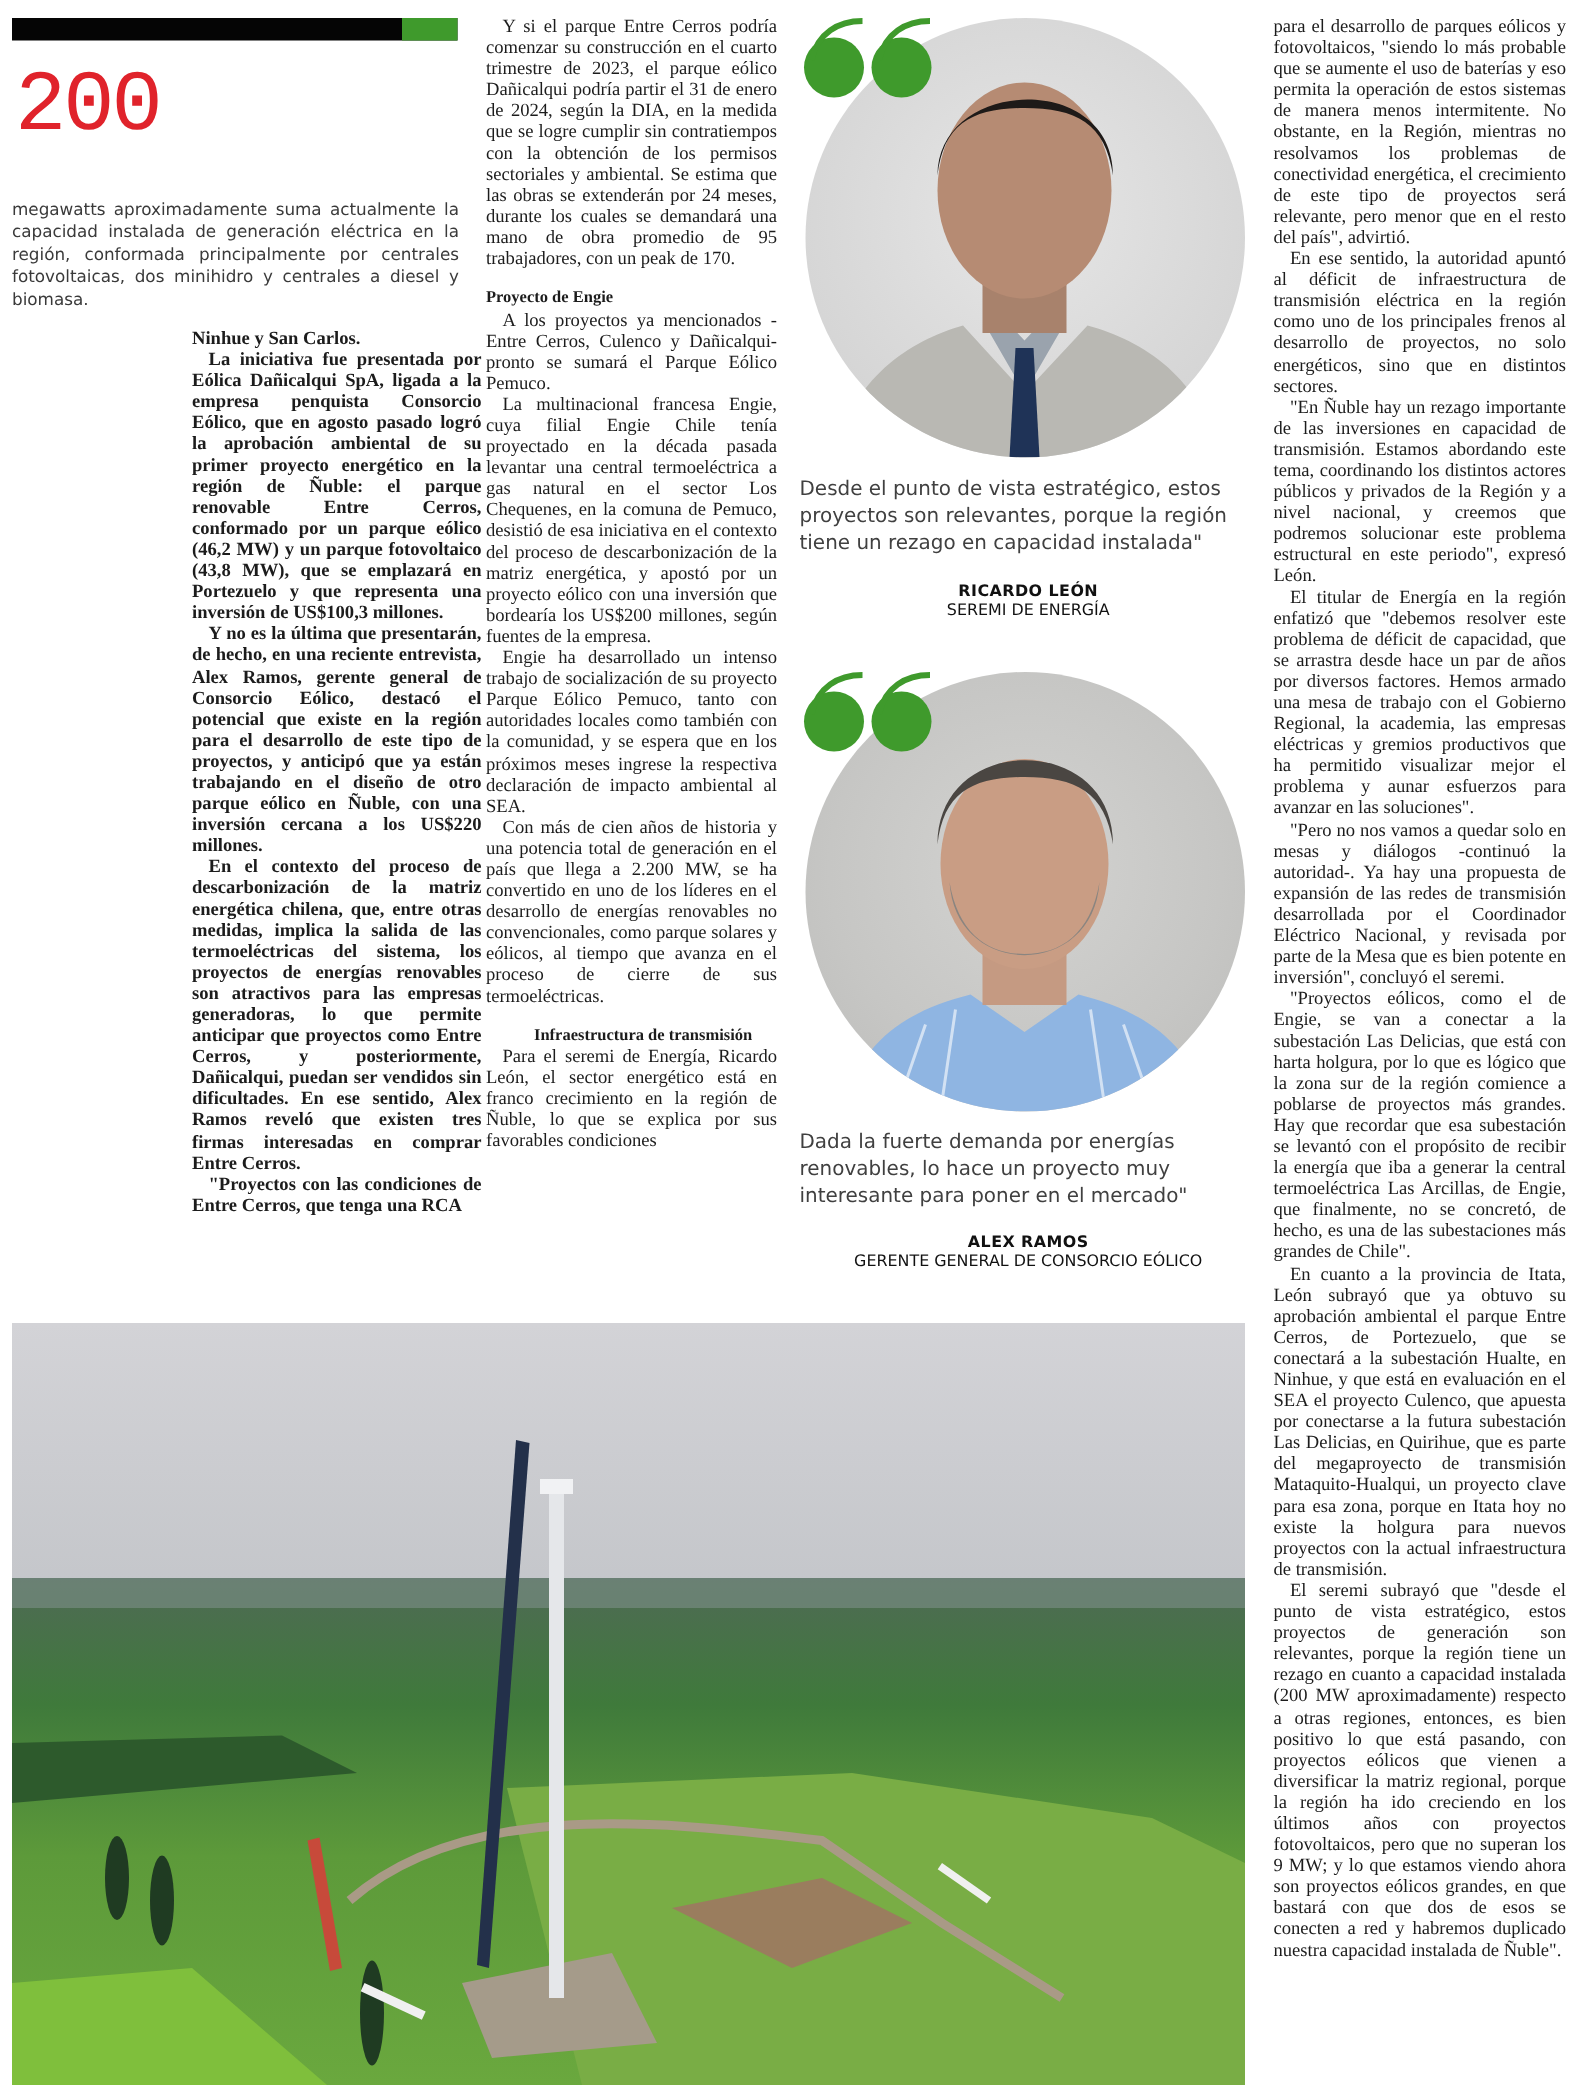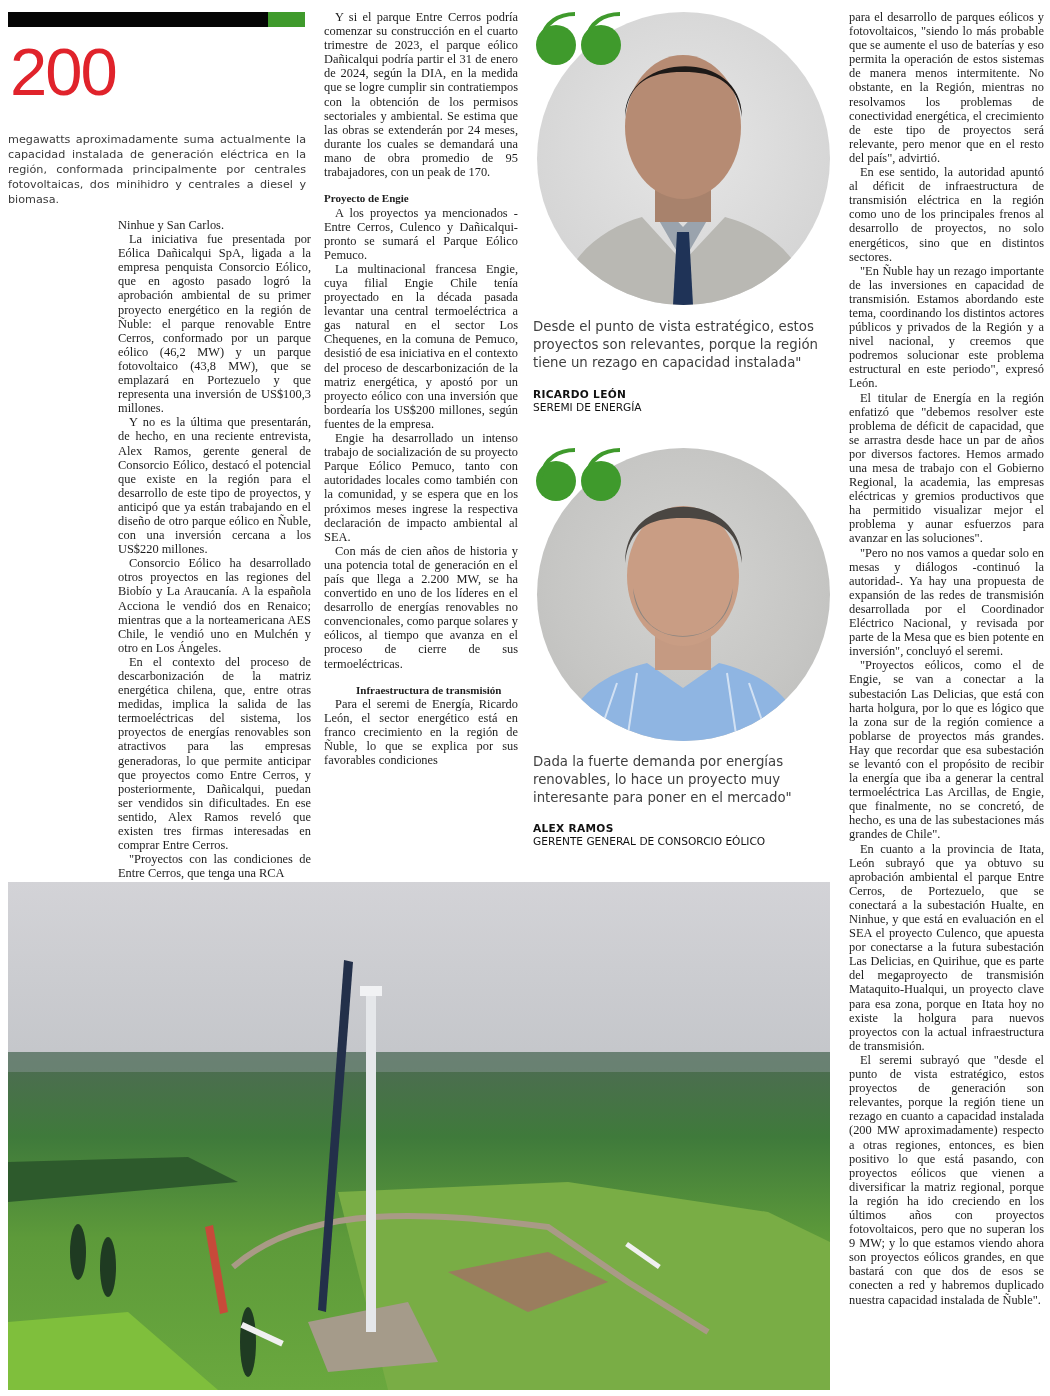--- a/index.html
+++ b/index.html
@@ -1,52 +1,51 @@
 <!DOCTYPE html>
 <html><head>
 <meta charset="utf-8">
 <style>
   html, body { margin:0; padding:0; background:#ffffff; }
   body { width:1050px; height:1396px; position:relative; overflow:hidden; color:#1c1c1c; }
   .abs { position:absolute; }
   .topbar { left:8px; top:12px; width:297px; height:15px; background:#050505; }
   .topbar-green { position:absolute; right:0; top:0; width:37px; height:15px; background:#3f9a2c; }
-  .bignum { left:10px; top:30px; font-family:Liberation Sans, sans-serif; font-weight:200; font-size:67px; line-height:84px; color:#e0232b; letter-spacing:-2px; -webkit-text-stroke:0; }
+  .bignum { left:10px; top:30px; font-family:Liberation Mono, monospace; font-weight:200; font-size:57px; line-height:84px; color:#e0232b; letter-spacing:-2px; -webkit-text-stroke:0; }
   .bignum-text { left:8px; top:132px; width:298px; font-family:"DejaVu Sans", sans-serif; font-size:11.2px; line-height:15px; color:#3a3a3a; text-align:justify; }
   .col { position:absolute; font-family:"Liberation Serif", serif; font-size:12.4px; line-height:14.1px; color:#1c1c1c; text-align:justify; hyphens:auto; }
   .col p { margin:0; text-indent:11px; }
   .col p.noindent { text-indent:0; }
   .col h3 { margin:8px 0 0 0; font-family:"Liberation Serif", serif; font-size:11px; font-weight:bold; line-height:14.4px; }
-  .col1 { left:118px; top:218px; width:193px; }
+  .col1 { left:128px; top:218px; width:193px;font-weight:bold; }
   .col2 { left:324px; top:10px; width:194px; }
   .col3 { left:849px; top:10px; width:195px; }
   .portrait { position:absolute; border-radius:50%; overflow:hidden; }
   .portrait1 { left:537px; top:12px; width:293px; height:293px; background:radial-gradient(circle at 50% 45%, #e6e6e6 0%, #d8d8d8 60%, #cfcfcf 100%); }
   .portrait2 { left:537px; top:448px; width:293px; height:293px; background:radial-gradient(circle at 50% 45%, #d3d3d1 0%, #c6c6c4 60%, #bbbbb9 100%); }
   .quote-mark { position:absolute; width:92px; height:56px; }
   .caption { position:absolute; left:533px; width:305px; font-family:"DejaVu Sans", sans-serif; font-size:13.3px; line-height:18px; color:#404040; }
-  .attrib { position:absolute; left:533px; width:305px; font-family:"DejaVu Sans", sans-serif; font-size:10.6px; line-height:13px; color:#111; }
+  .attrib { position:absolute; left:533px; width:305px; text-align:center; font-family:"DejaVu Sans", sans-serif; font-size:10.6px; line-height:13px; color:#111; }
   .attrib .nm { font-weight:bold; letter-spacing:0.3px; }
   .photo { left:8px; top:882px; width:822px; height:508px; overflow:hidden; background:#cfcfd3; }
 </style>
 </head>
 <body>
 
 <div class="abs topbar">
   <div class="topbar-green"></div>
 </div>
 
 <div class="abs bignum">200</div>
 <div class="abs bignum-text">megawatts aproximadamente suma actualmente la capacidad instalada de generación eléctrica en la región, conformada principalmente por centrales fotovoltaicas, dos minihidro y centrales a diesel y biomasa.</div>
 
 <div class="col col1">
   <p class="noindent">Ninhue y San Carlos.</p>
   <p>La iniciativa fue presentada por Eólica Dañicalqui SpA, ligada a la empresa penquista Consorcio Eólico, que en agosto pasado logró la aprobación ambiental de su primer proyecto energético en la región de Ñuble: el parque renovable Entre Cerros, conformado por un parque eólico (46,2 MW) y un parque fotovoltaico (43,8 MW), que se emplazará en Portezuelo y que representa una inversión de US$100,3 millones.</p>
   <p>Y no es la última que presentarán, de hecho, en una reciente entrevista, Alex Ramos, gerente general de Consorcio Eólico, destacó el potencial que existe en la región para el desarrollo de este tipo de proyectos, y anticipó que ya están trabajando en el diseño de otro parque eólico en Ñuble, con una inversión cercana a los US$220 millones.</p>
-  <p>Consorcio Eólico ha desarrollado otros proyectos en las regiones del Biobío y La Araucanía. A la española Acciona le vendió dos en Renaico; mientras que a la norteamericana AES Chile, le vendió uno en Mulchén y otro en Los Ángeles.</p>
   <p>En el contexto del proceso de descarbonización de la matriz energética chilena, que, entre otras medidas, implica la salida de las termoeléctricas del sistema, los proyectos de energías renovables son atractivos para las empresas generadoras, lo que permite anticipar que proyectos como Entre Cerros, y posteriormente, Dañicalqui, puedan ser vendidos sin dificultades. En ese sentido, Alex Ramos reveló que existen tres firmas interesadas en comprar Entre Cerros.</p>
   <p>"Proyectos con las condiciones de Entre Cerros, que tenga una RCA</p>
 </div>
 
 <div class="col col2">
   <p>Y si el parque Entre Cerros podría comenzar su construcción en el cuarto trimestre de 2023, el parque eólico Dañicalqui podría partir el 31 de enero de 2024, según la DIA, en la medida que se logre cumplir sin contratiempos con la obtención de los permisos sectoriales y ambiental. Se estima que las obras se extenderán por 24 meses, durante los cuales se demandará una mano de obra promedio de 95 trabajadores, con un peak de 170.</p>
   <h3 style="margin-top:12px;">Proyecto de Engie</h3>
   <p>A los proyectos ya mencionados -Entre Cerros, Culenco y Dañicalqui- pronto se sumará el Parque Eólico Pemuco.</p>
   <p>La multinacional francesa Engie, cuya filial Engie Chile tenía proyectado en la década pasada levantar una central termoeléctrica a gas natural en el sector Los Chequenes, en la comuna de Pemuco, desistió de esa iniciativa en el contexto del proceso de descarbonización de la matriz energética, y apostó por un proyecto eólico con una inversión que bordearía los US$200 millones, según fuentes de la empresa.</p>
   <p>Engie ha desarrollado un intenso trabajo de socialización de su proyecto Parque Eólico Pemuco, tanto con autoridades locales como también con la comunidad, y se espera que en los próximos meses ingrese la respectiva declaración de impacto ambiental al SEA.</p>

